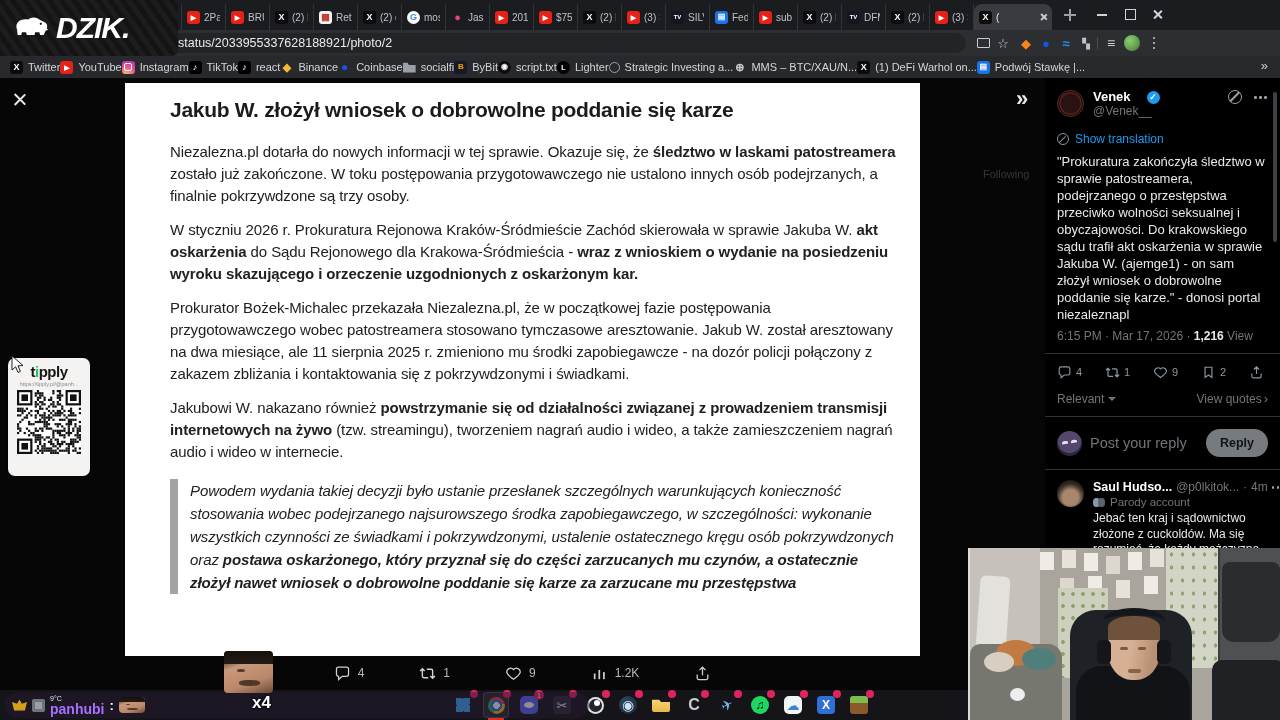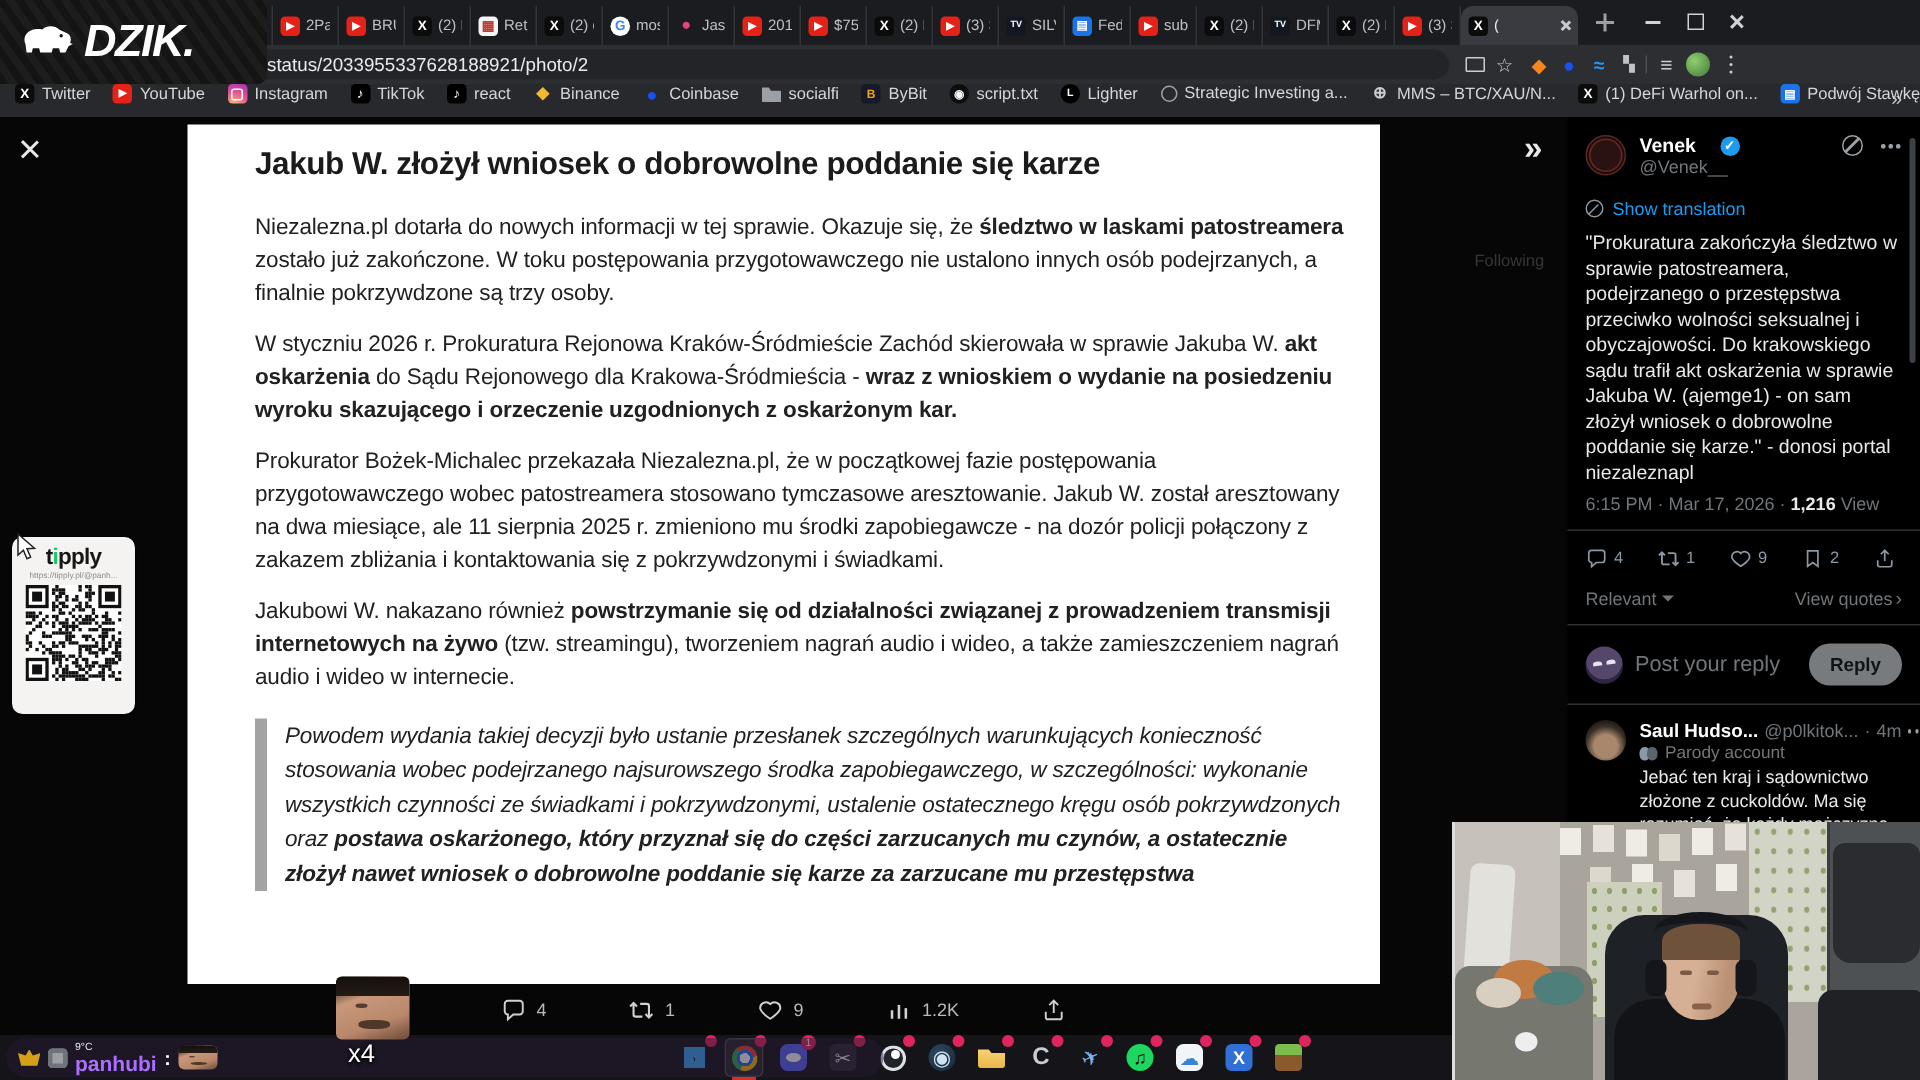--- a/index.html
+++ b/index.html
@@ -64,21 +64,21 @@
   .ico-bluec::before{ content:"●"; color:#1652f0; }
   .ico-wave::before{ content:"≈"; color:#2196f3; font-weight:bold; }
   .ico-puzzle::before{ content:"▚"; color:#bfc3c7; font-size:10px;}
   .tb-sep { position:absolute; top:7px; width:1px; height:12px; background:#4a4c50; }
   .ico-list::before{ content:"≡"; font-size:14px; }
   .ico-avatar{ border-radius:50%; background:radial-gradient(circle at 35% 35%, #8fce6e, #3f7a3a); }
   .ico-kebab::before{ content:""; width:2.5px; height:2.5px; border-radius:50%; background:#c9cdd2;
     box-shadow:0 5px 0 #c9cdd2, 0 -5px 0 #c9cdd2; }
 
   .bookmarks { position:absolute; left:0; top:56px; width:1280px; height:22px; background:#28292d;
-    display:flex; align-items:flex-start; gap:15px; padding-left:10px; overflow:hidden; }
+    display:flex; align-items:center; padding-left:10px; overflow:hidden; }
   .bm { display:flex; align-items:center; gap:5px; flex:0 0 auto; }
   .bm span.blabel { font-size:11px; color:#d3d6da; white-space:nowrap; }
   .bm-chevron { position:absolute; right:12px; top:58px; color:#c9cdd2; font-size:13px; }
 
   
   .page { position:absolute; left:0; top:78px; width:1280px; height:642px; background:#060606; }
   .v-close { position:absolute; left:12px; top:14px; width:15px; height:15px; }
   .v-close::before,.v-close::after{ content:""; position:absolute; left:7px; top:0; width:1.6px; height:15px; background:#e7e9ea; }
   .v-close::before{ transform:rotate(45deg);} .v-close::after{ transform:rotate(-45deg);}
   .v-collapse { position:absolute; left:1016px; top:8px; color:#e7e9ea; font-size:22px; font-weight:bold; }
@@ -260,21 +260,21 @@
   .leo { background:linear-gradient(160deg, #3a2b24 10%, #c9987a 34%, #b9876a 70%, #6b4a38 100%);
     border-radius:4px; position:relative; overflow:hidden; z-index:28; }
   .leo::before{ content:""; position:absolute; left:0; top:0; width:100%; height:32%;
     background:linear-gradient(#15100d, #241b15); }
   .leo::after{ content:""; position:absolute; bottom:16%; left:30%; width:44%; height:15%;
     background:#503828; border-radius:40%; }
   .leo .eyes { position:absolute; left:26%; top:42%; width:16%; height:9%; background:#5a3c2c; border-radius:50%;
     box-shadow:200% 20% 0 #5a3c2c; }
   .leo-big { position:absolute; left:224px; top:651px; width:49px; height:42px; z-index:27; }
   .leo-mini { width:26px; height:16px; }
-  .xmult { position:absolute; left:232px; top:693px; z-index:29; color:#fff; font-weight:400; font-size:17px;
+  .xmult { position:absolute; left:252px; top:693px; z-index:29; color:#fff; font-weight:700; font-size:17px;
     text-shadow:0 1px 2px #000, 0 0 3px #000; }
 
   svg.defsonly { position:absolute; width:0; height:0; }
 </style>
 </head>
 <body>
 
 <svg class="defsonly" xmlns="http://www.w3.org/2000/svg">
   <defs>
     <symbol id="i-comment" viewBox="0 0 24 24">

